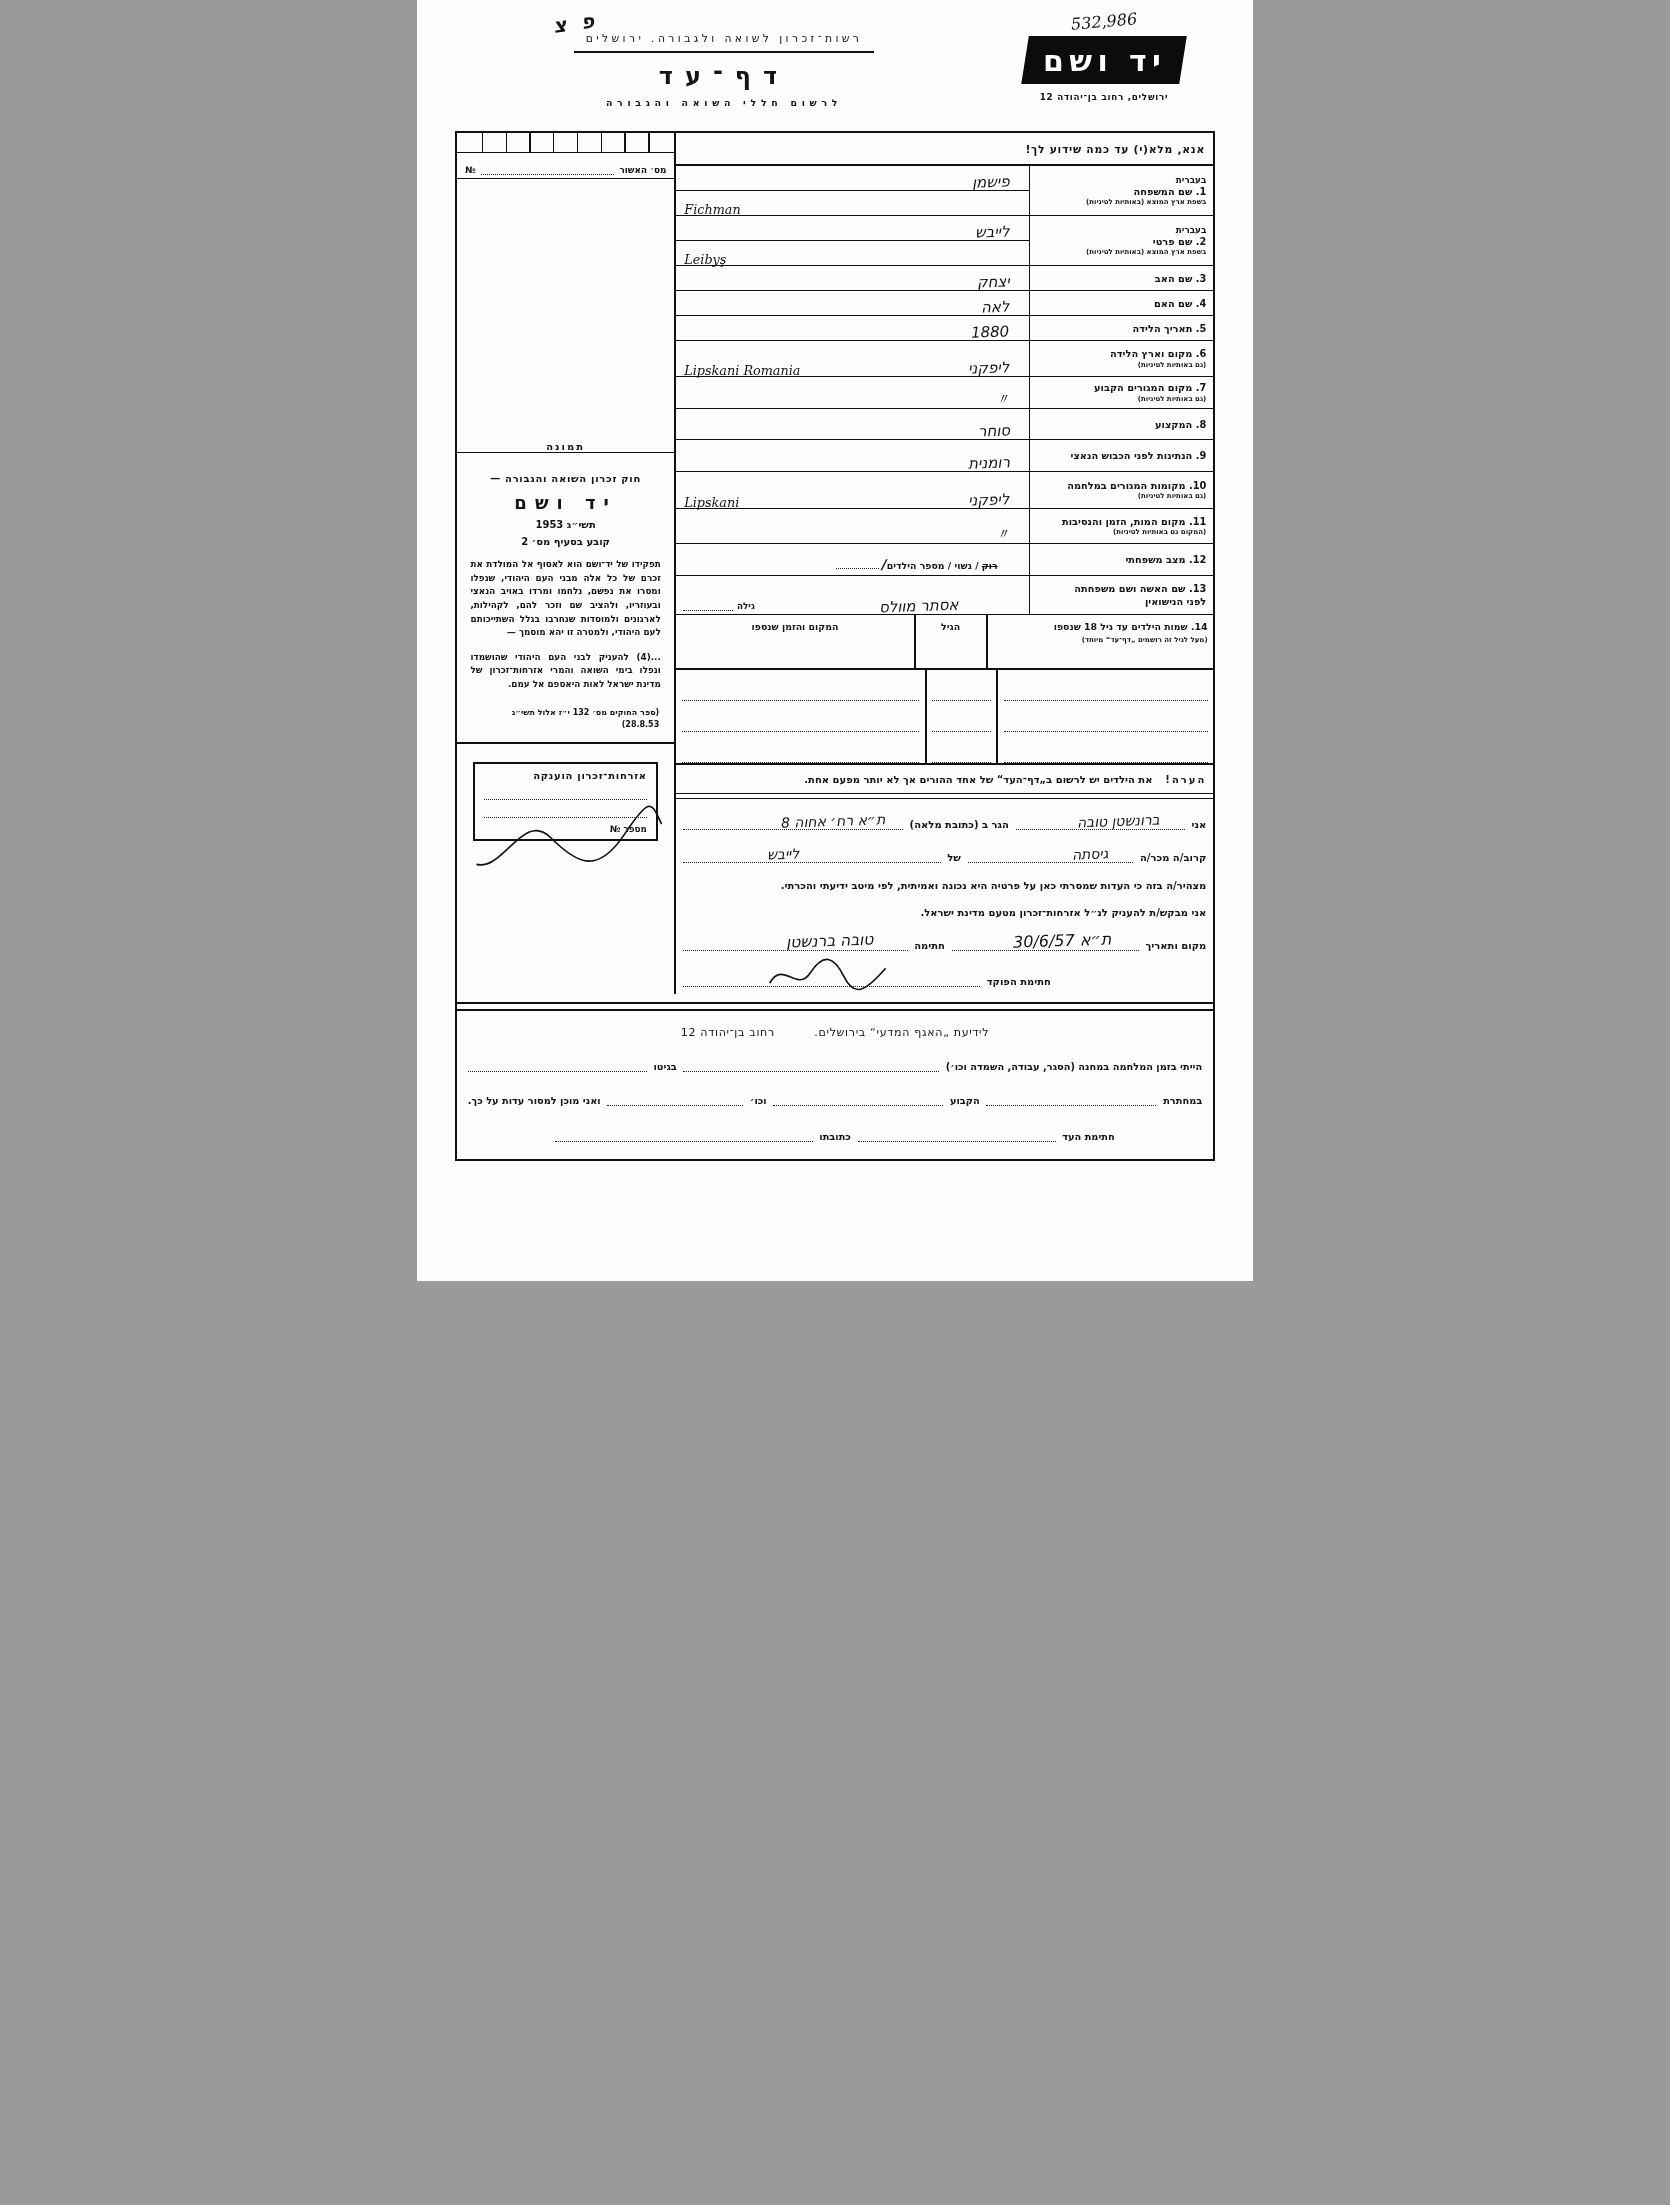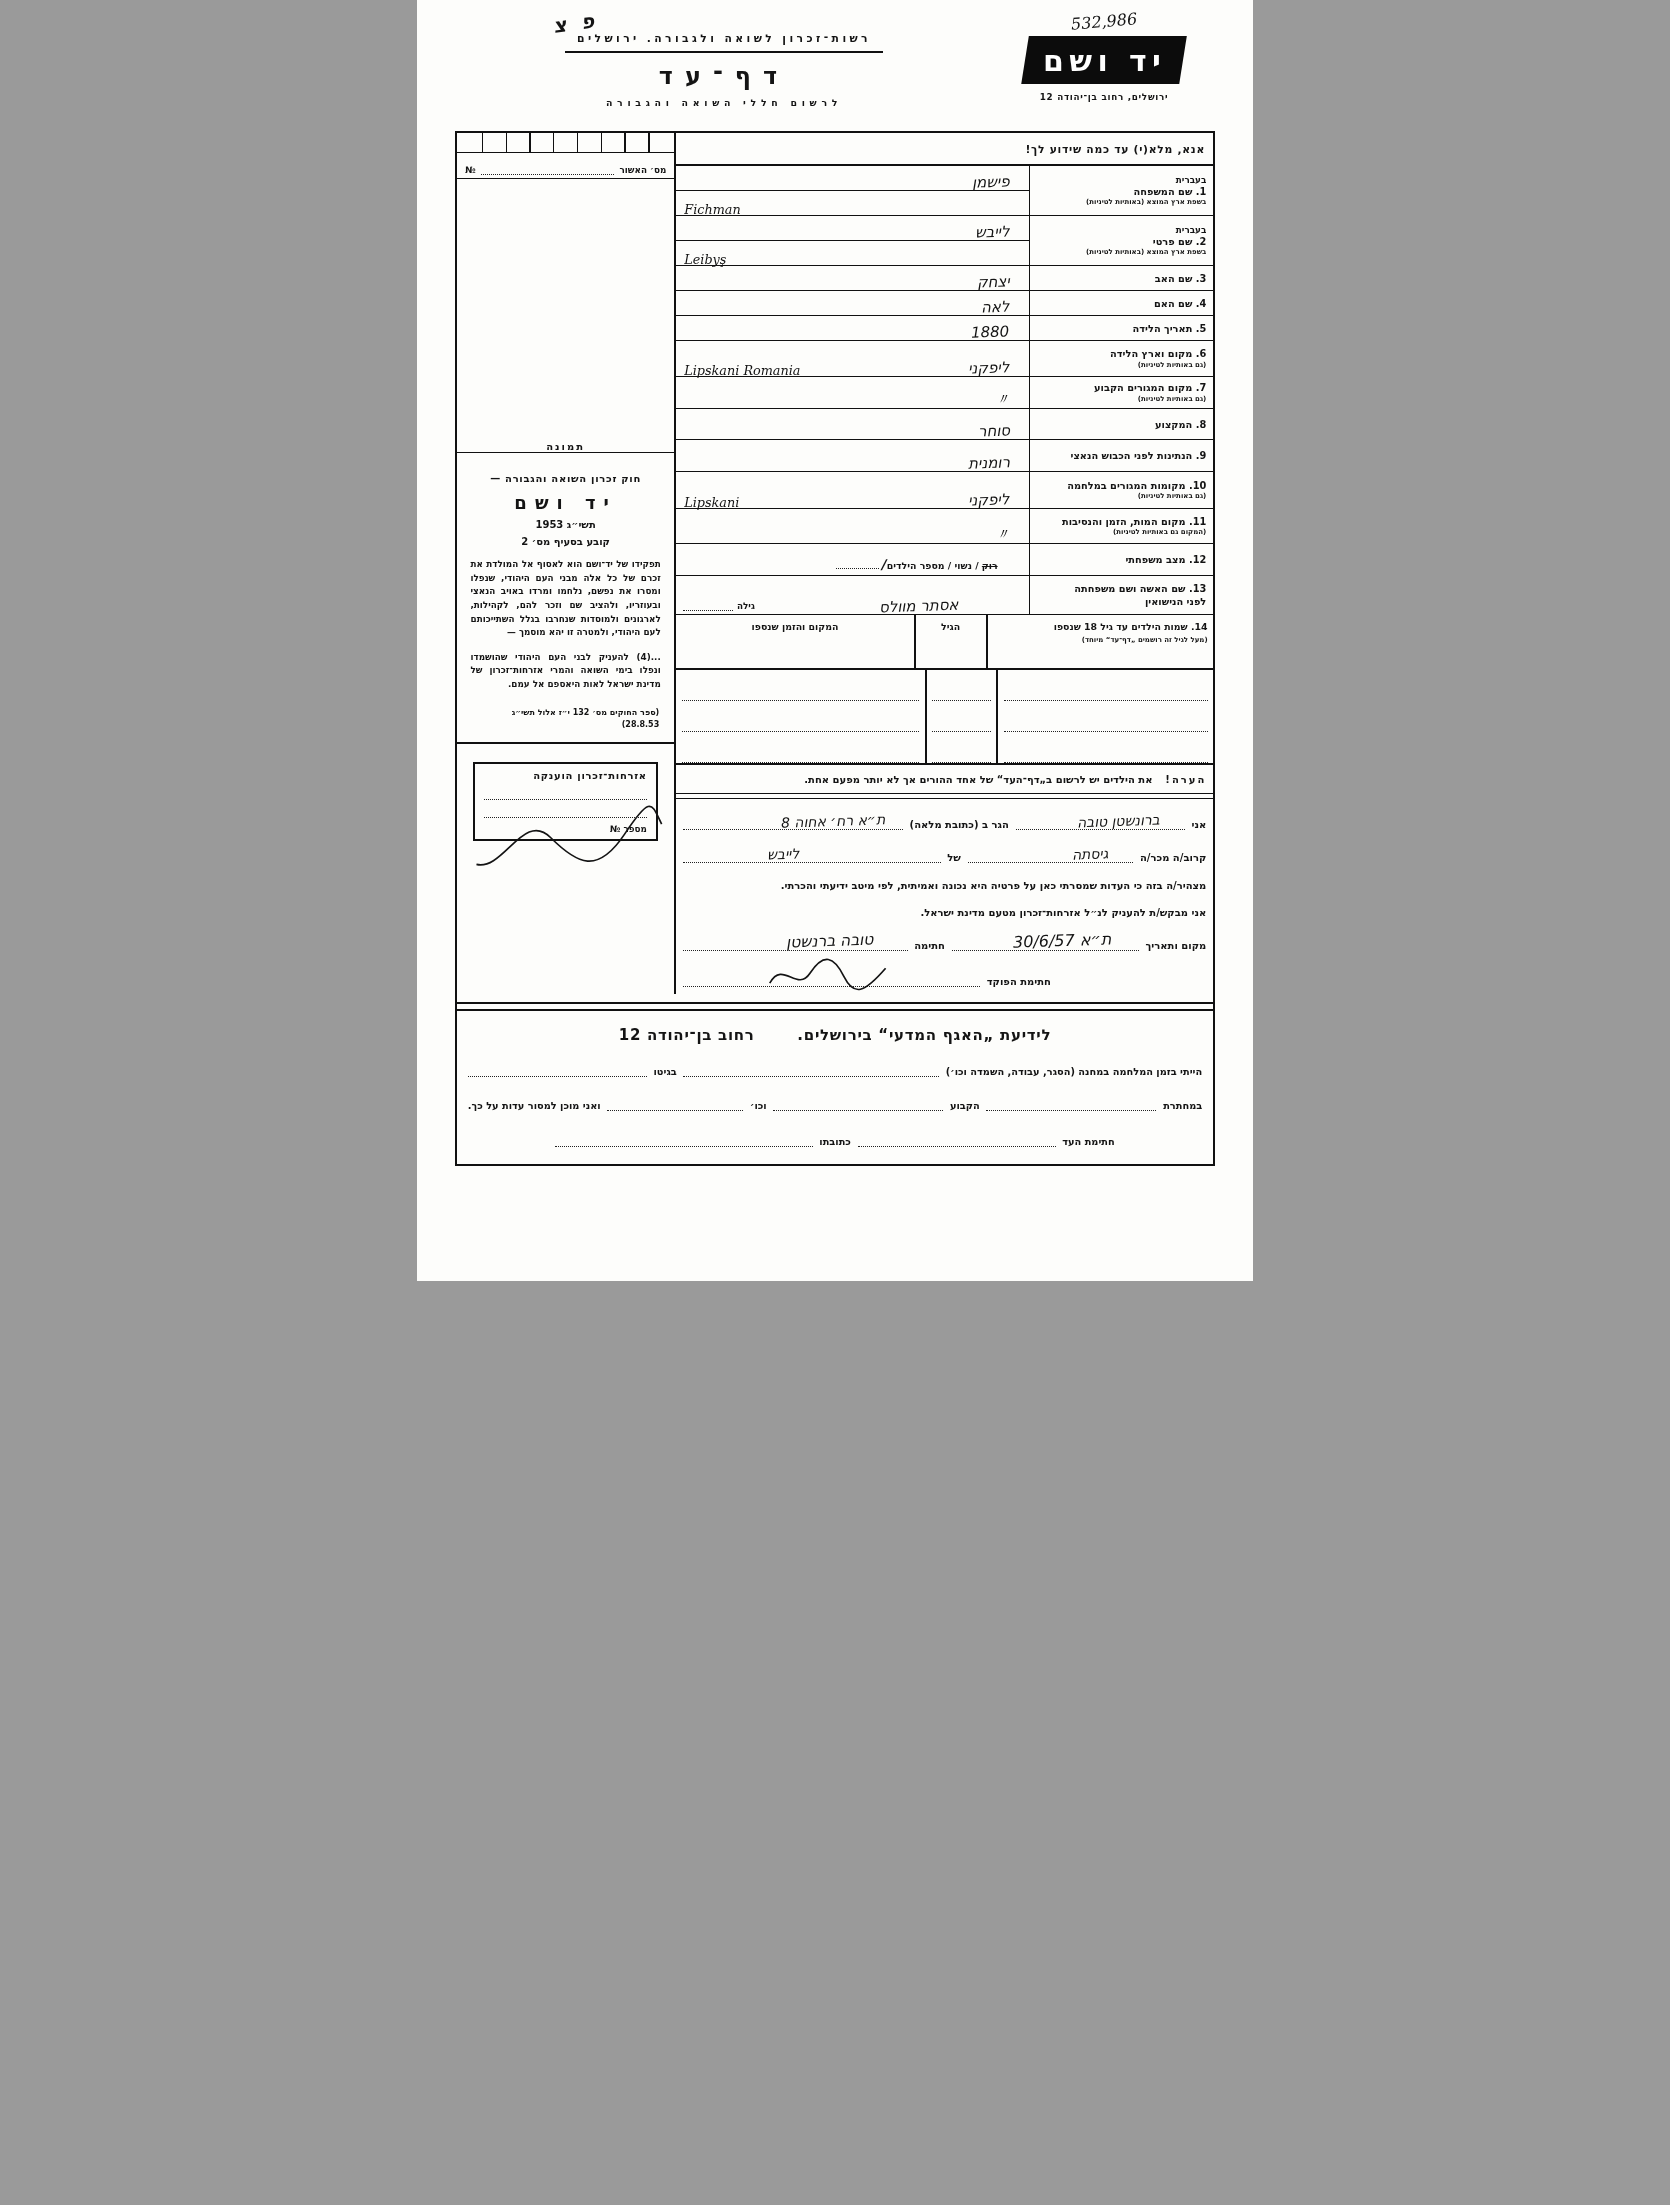--- a/index.html
+++ b/index.html
@@ -13,21 +13,21 @@
   .corner-mark{position:absolute;left:98px;top:1.3px;font-size:20px;font-style:italic;
     transform:rotate(-8deg);font-weight:700;letter-spacing:4px;}
   .hdr-logo{width:222px;text-align:center;order:1;}
   .serial{font-size:16px;font-style:italic;transform:rotate(-5deg);display:inline-block;
     font-family:"DejaVu Serif",serif;margin-top:2.7px;}
   .logo-box{display:inline-block;background:#0c0c0c;color:#fff;padding:6.7px 17.5px;
     transform:skewX(-9deg);margin-top:5.4px;}
   .logo-box span{display:inline-block;transform:skewX(9deg);font-size:30px;font-weight:700;letter-spacing:5.4px;}
   .logo-addr{font-size:8.8px;font-weight:700;margin-top:6.7px;letter-spacing:0.7px;}
   .hdr-titles{flex:1;text-align:center;order:2;padding-top:23px;}
-  .org-line{display:inline-block;font-size:10.8px;font-weight:700;letter-spacing:3.4px;
+  .org-line{display:inline-block;font-size:10.8px;font-weight:400;letter-spacing:3.4px;
     border-bottom:2.7px solid #111;padding:0 12px 5.4px;}
   .form-title{font-size:24px;font-weight:700;letter-spacing:12px;margin-top:9.4px;}
   .form-subtitle{font-size:9.4px;font-weight:700;letter-spacing:4.7px;margin-top:6.7px;}
   
   .formbox{border:2.7px solid #111;}
   .split{display:flex;align-items:stretch;}
   .form-main{width:71%;border-left:2px solid #111;display:flex;flex-direction:column;}
   .form-side{flex:1;display:flex;flex-direction:column;}
   
   .comb{display:flex;justify-content:space-around;height:19px;border-bottom:1.3px solid #111;padding:0 13.5px;}
@@ -87,21 +87,21 @@
   .dbl{height:3.4px;border-top:1.3px solid #111;border-bottom:1.3px solid #111;}
   .drow{display:flex;align-items:flex-end;gap:6.7px;padding:15px 6.7px 2.7px;font-size:10px;font-weight:700;}
   .dotline{flex:1;border-bottom:1.3px dotted #222;height:15px;position:relative;}
   .dotline .hw{position:absolute;bottom:0;right:15%;font-size:14px;transform:rotate(-2deg);}
   .dotline .hw.low{right:8%;}
   .dpara{padding:12px 6.7px 0;font-size:10px;font-weight:700;line-height:1.5;}
   .clerkrow{padding:17.5px 162px 6.7px 6.7px;}
   .sig-svg{position:absolute;bottom:-8px;right:30%;}
   
   .hr2{border-top:2.7px solid #111;border-bottom:2.7px solid #111;height:4.7px;margin-top:8px;}
-  .finfo{text-align:center;font-size:15px;font-weight:700;padding:15px 0 4px;letter-spacing:0.7px;}
+  .finfo{text-align:center;font-size:11px;font-weight:400;padding:15px 0 4px;letter-spacing:0.7px;}
   .finfo .sep{display:inline-block;width:31px;}
   .frow2{display:flex;align-items:flex-end;gap:6.7px;padding:13.5px 10.8px 4px;font-size:9.8px;font-weight:700;}
   .fwit{padding:16px 13% 17.5px;}
 </style>
 </head>
 <body>
 
 <div class="page">
 
   <div class="hdr">

